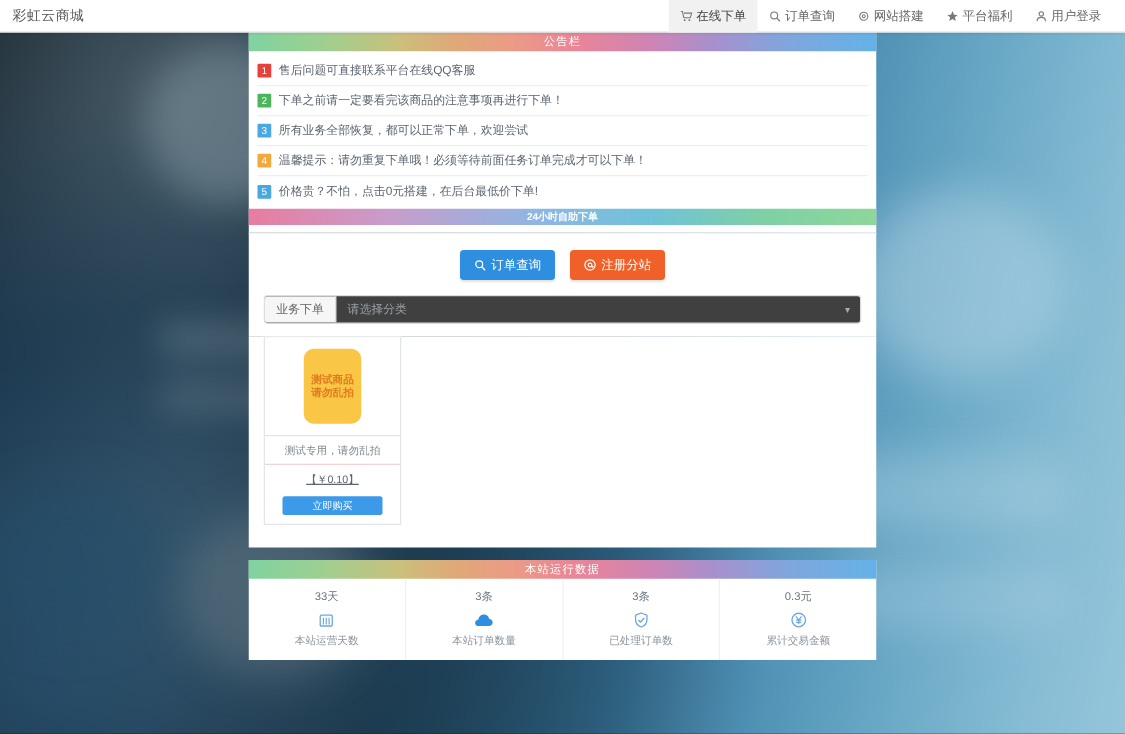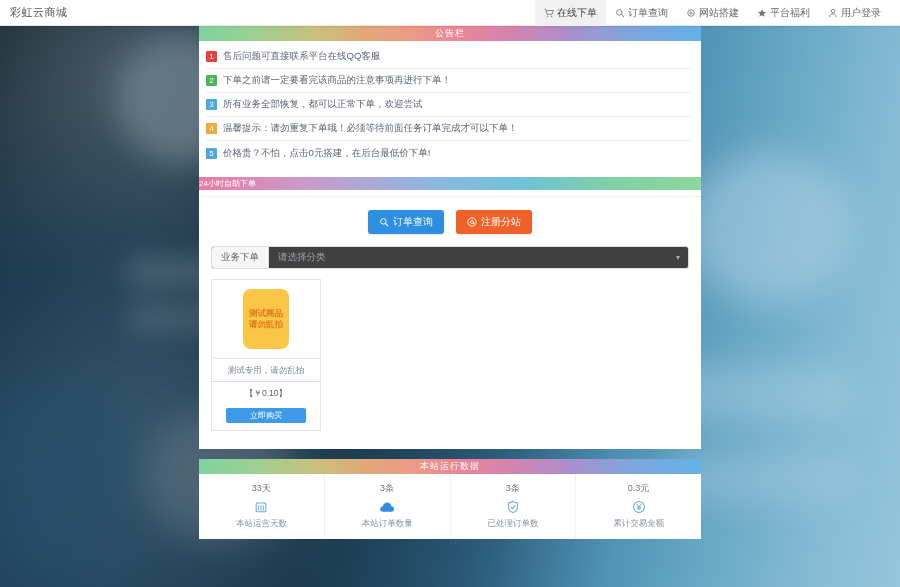--- a/index.html
+++ b/index.html
@@ -171,24 +171,25 @@
   }
   #triple > div {
     flex: 1; display: flex; align-items: center; justify-content: center;
     cursor: pointer;
   }
   .tb-blue   { background: #45a6d9; }
   .tb-orange { background: #efa53c; }
   .tb-red    { background: #e0443f; }
 
   #sub-slogan {
-    text-align: left; font-size: 8px; color: #fff;
+    text-align: center; font-size: 8px; color: #fff;
     background: linear-gradient(90deg,#e87ca0 0%, #c89ccb 22%, #8fb6e2 46%, #6fc2d8 64%, #7ed0a6 82%, #8ed79a 100%);
     height: 13px; line-height: 13px;
-    margin: 12px 0 0;
+    margin: 2px 0 0;
+    font-weight: bold;
   }
 
   
   #query-card {
     background: #fff; padding: 13px 0 12px;
     display: flex; justify-content: center; gap: 12px;
     border-top: 1px solid #f0f0f0;
   }
   .pill {
     display: flex; align-items: center; gap: 4px;
@@ -241,21 +242,21 @@
     color: #e07b1e; font-size: 8.5px; line-height: 1.35; text-align: center;
     font-weight: bold;
   }
   .product-title {
     border-top: 1px solid #e3e6e8;
     border-bottom: 1px solid #f3d3d3;
     text-align: center; font-size: 8.5px; color: #7d858e;
     padding: 6px 4px; line-height: 1.2;
   }
   .product-foot { padding: 6px 4px 7px; text-align: center; }
-  .product-price { font-size: 8.5px; color: #5b6470; margin-bottom: 4px; }
+  .product-price { font-size: 8.5px; color: #5b6470; margin-bottom: 4px; text-decoration: underline; }
   .buy-btn {
     display: inline-block;
     background: #3d9ae8; color: #fff;
     font-size: 8px; padding: 2px 24px; border-radius: 2px;
     cursor: pointer;
   }
 
   
   #stats-card { background: #fff; margin-top: 10px; }
   #stats-grid { display: flex; }

